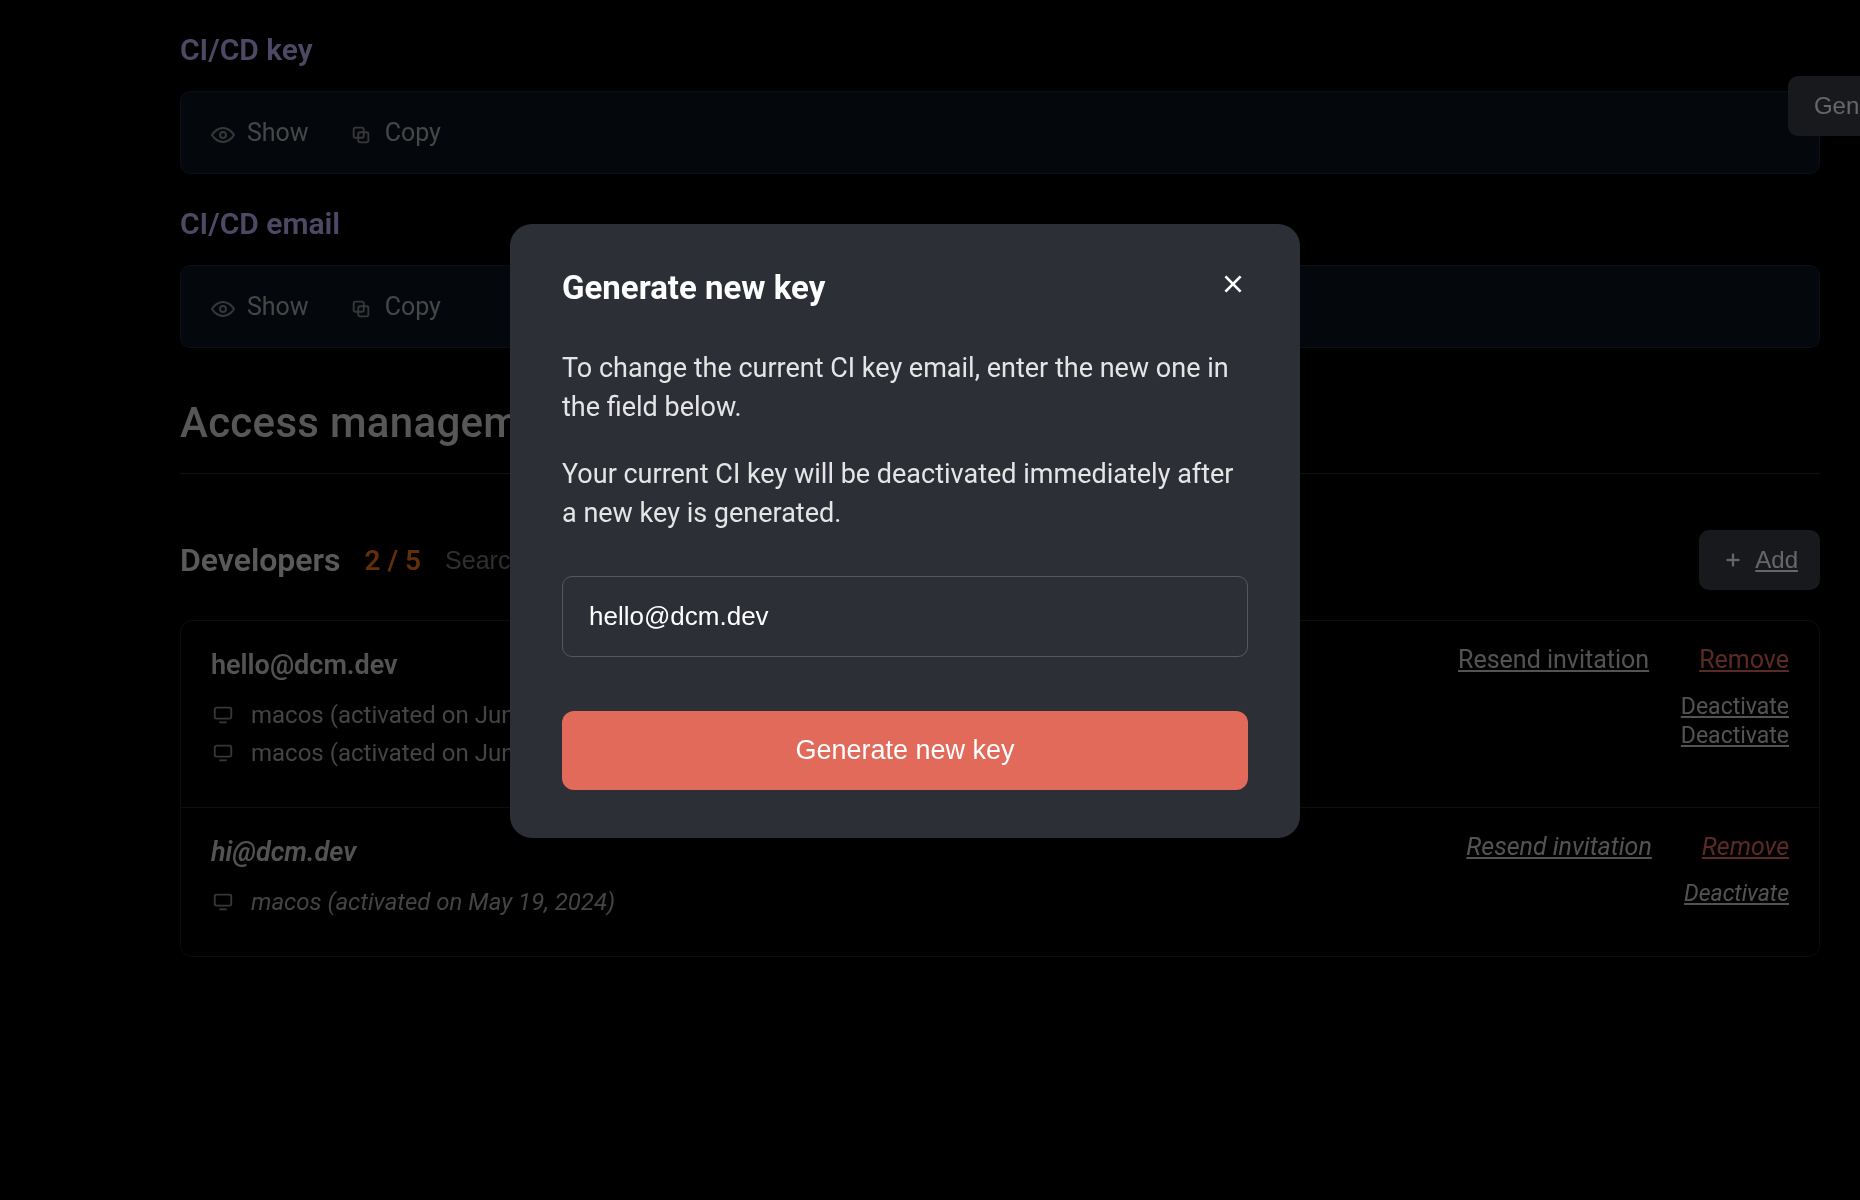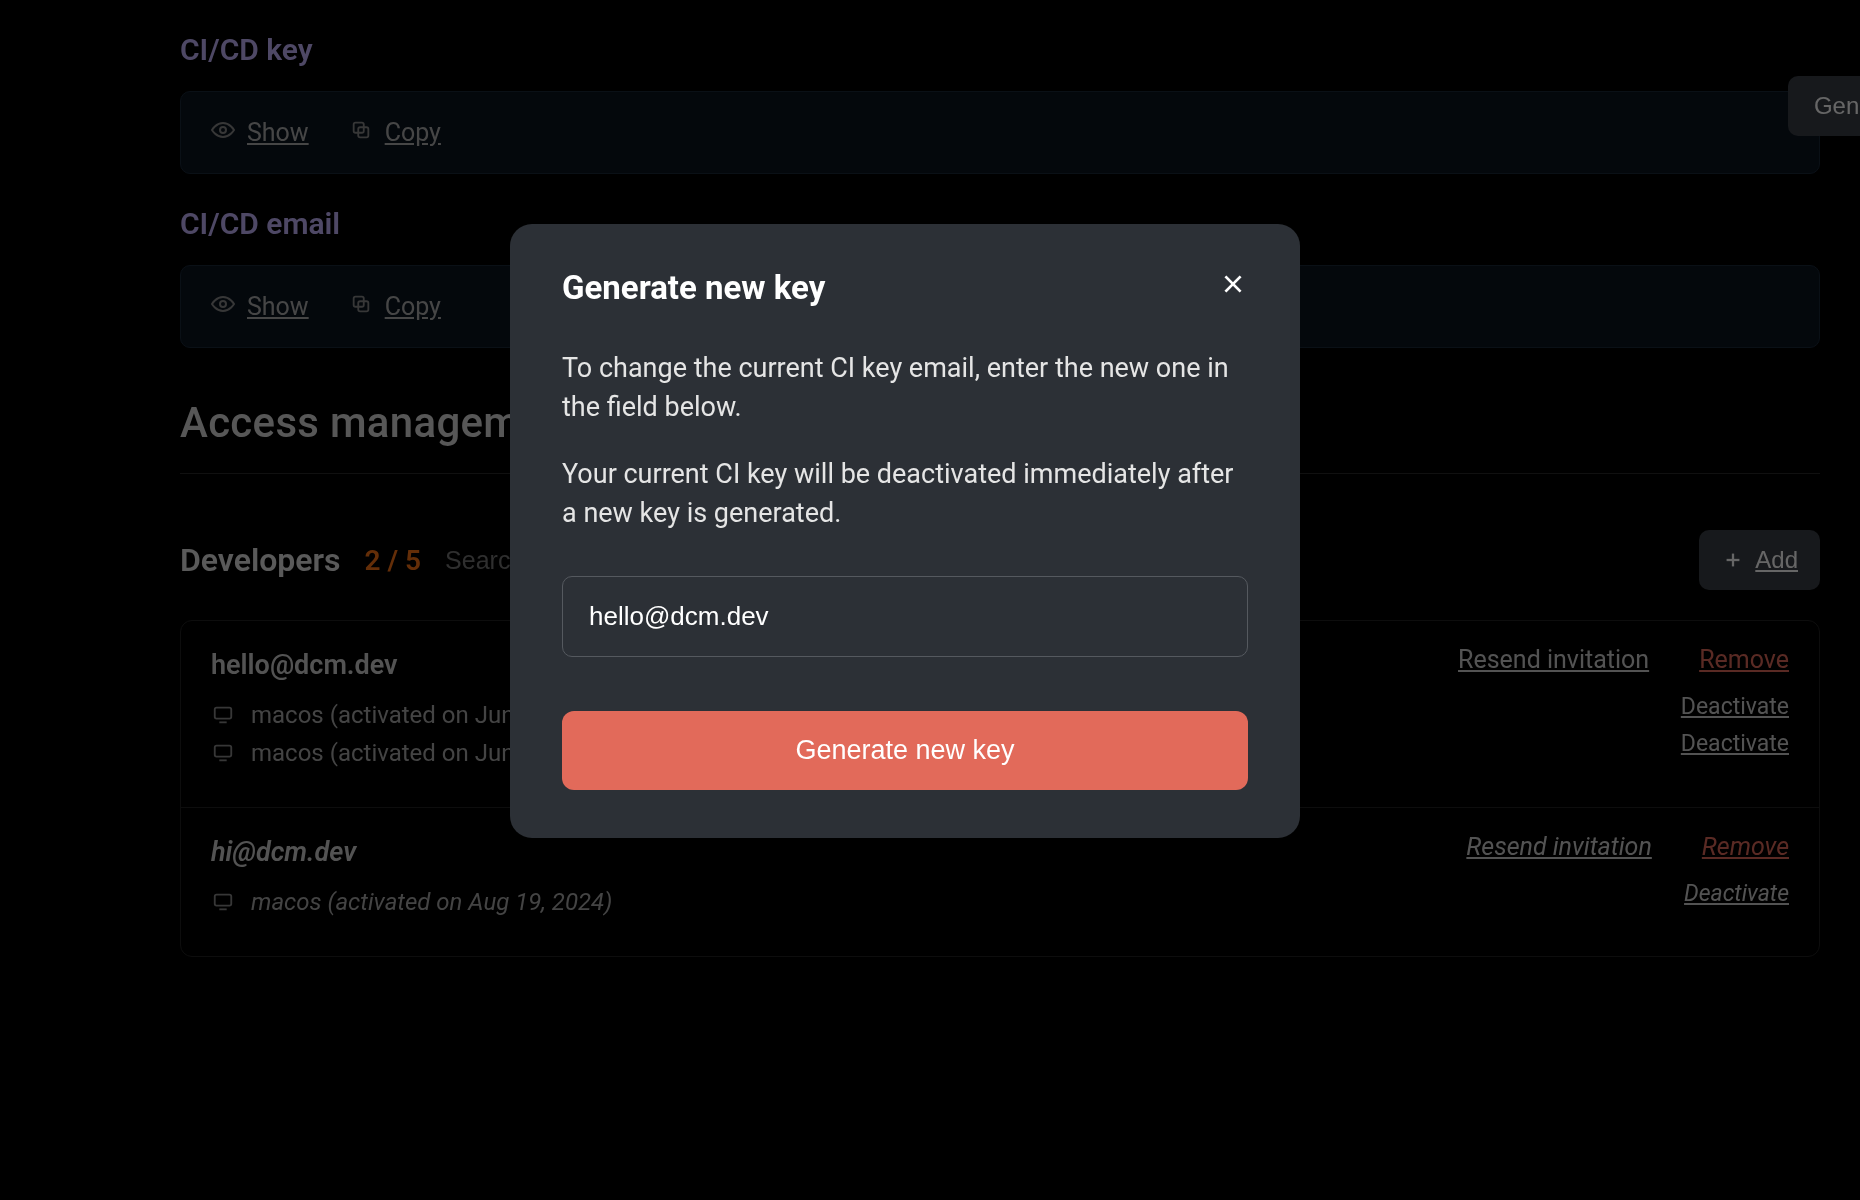--- a/index.html
+++ b/index.html
@@ -32,24 +32,23 @@
     border: 1px solid #1a2838;
     border-radius: 10px;
     padding: 26px 30px;
     display: flex;
     align-items: center;
     gap: 40px;
     width: 1640px;
   }
   .field-action {
     display: flex;
-    align-items: flex-start;
+    align-items: flex-end;
     gap: 12px;
     color: #b0b0b0;
-    text-decoration: underline;
     font-size: 25px;
     cursor: pointer;
   }
   .icon {
     width: 24px;
     height: 24px;
     display: inline-flex;
     align-items: center;
     justify-content: center;
   }
@@ -161,21 +160,21 @@
     color: #d0d0d0;
     cursor: pointer;
   }
   .row-link.danger { color: #e06a5a; }
   .row-side {
     position: absolute;
     right: 30px;
     top: 72px;
     display: flex;
     flex-direction: column;
-    gap: 10px;
+    gap: 2px;
     align-items: flex-end;
   }
   .row-side .row-link { font-size: 23px; }
 
   
   .modal-backdrop {
     position: absolute;
     inset: 0;
     background: rgba(0,0,0,0.6);
     z-index: 10;
@@ -340,21 +339,21 @@
     </div>
     <div class="dev-row">
       <div class="dev-email">hi@dcm.dev</div>
       <div class="dev-device">
         <span class="icon device-icon">
           <svg viewBox="0 0 24 24" width="22" height="22">
               <rect x="3" y="4" width="18" height="12" rx="2" stroke-width="2"></rect>
               <line x1="8" y1="20" x2="16" y2="20" stroke-width="2"></line>
             </svg>
         </span>
-        <span>macos (activated on Aug 19, 2024)</span>
+        <span>macos (activated on May 19, 2024)</span>
       </div>
       <div class="row-actions">
         <span class="row-link">Resend invitation</span>
         <span class="row-link danger">Remove</span>
       </div>
       <div class="row-side">
         <span class="row-link">Deactivate</span>
       </div>
     </div>
   </div>

